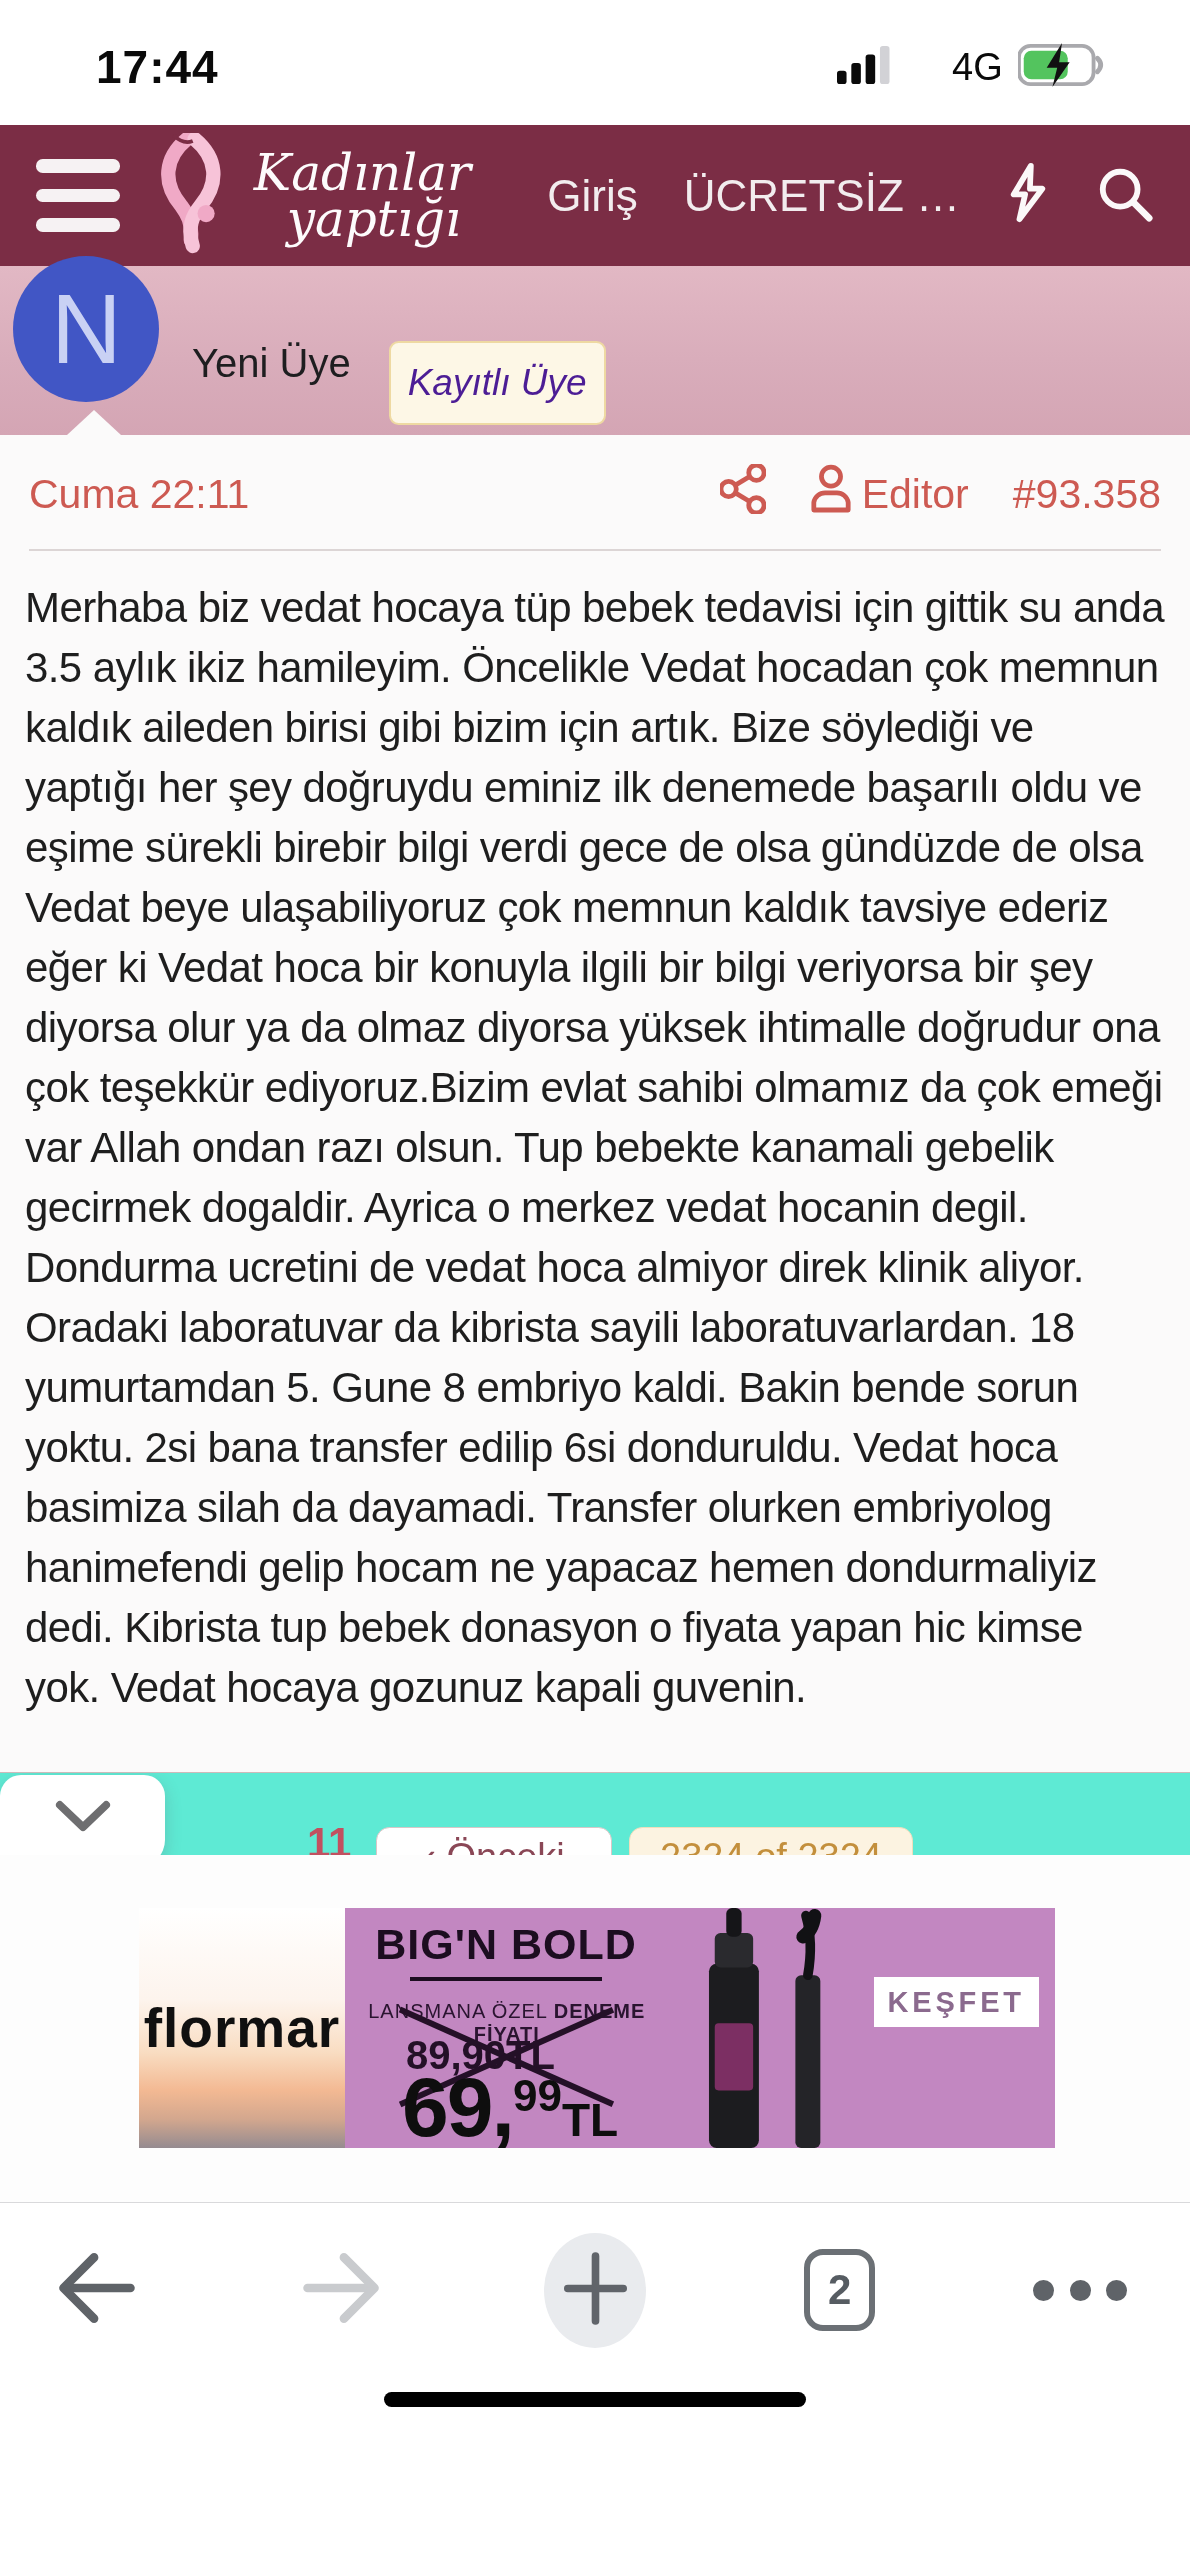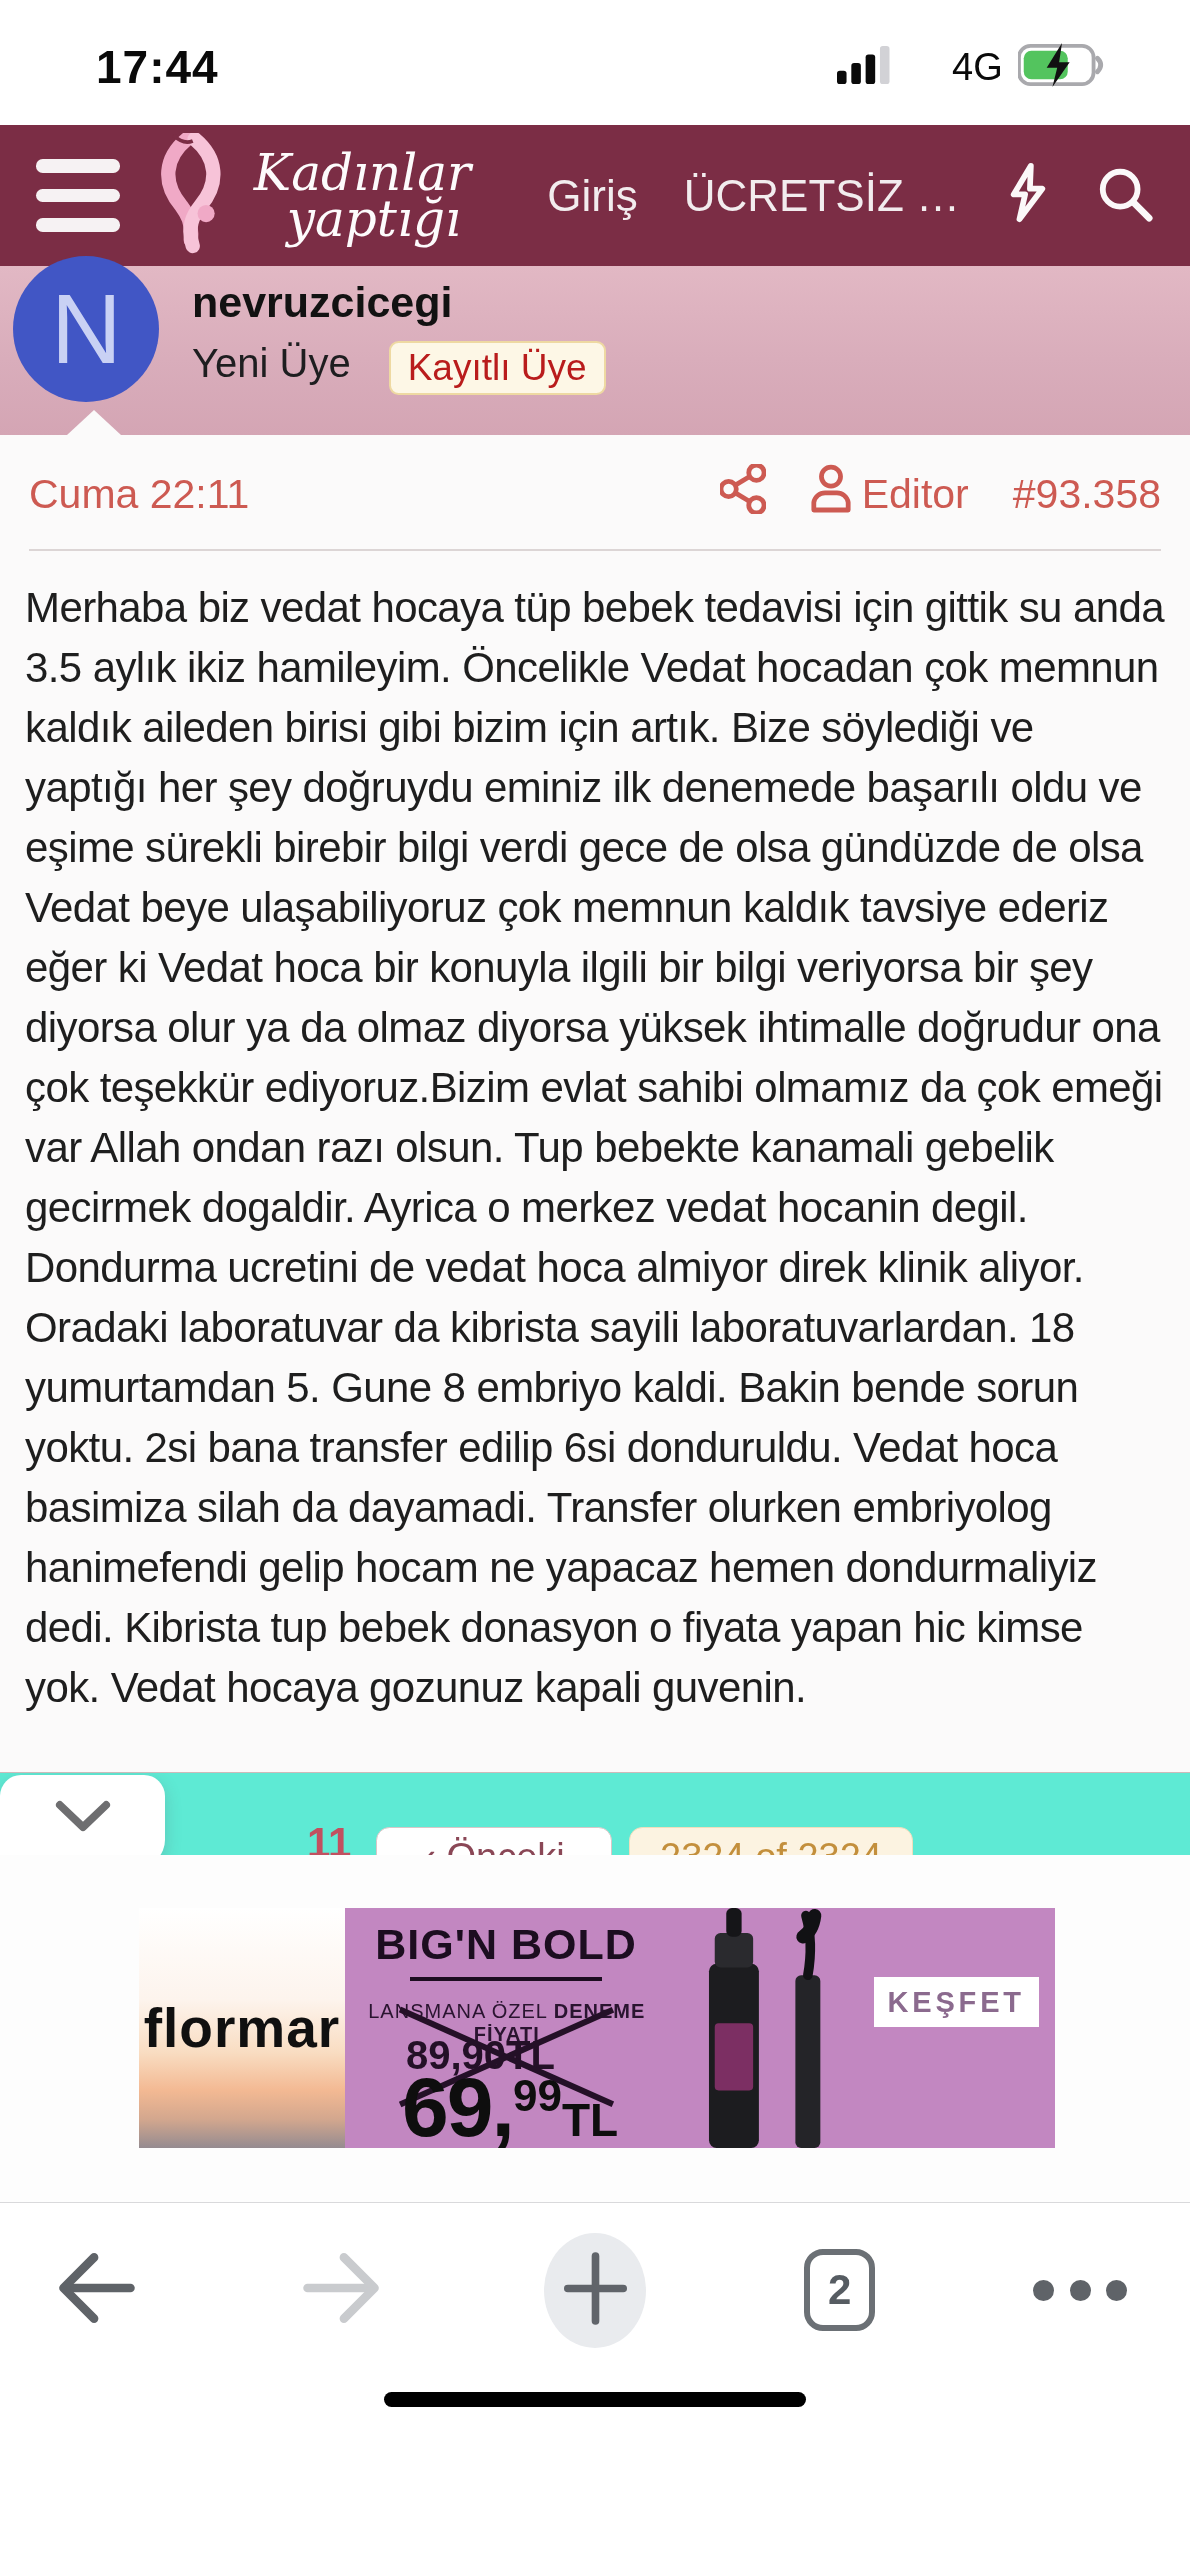--- a/index.html
+++ b/index.html
@@ -35,22 +35,22 @@
 
   
   .user-strip{height:169px;background:linear-gradient(180deg,#e2b8c4 0%,#d9adbb 55%,#d4a5b4 100%);
               position:relative;}
   .avatar{position:absolute;left:13.4px;top:-9.6px;width:146px;height:146px;border-radius:50%;
           background:var(--avatar,#4156c5);color:#c9d1f4;display:flex;align-items:center;
           justify-content:center;font-size:98px;}
   .author-name{position:absolute;left:192px;top:11.5px;font-size:43px;font-weight:bold;color:#121212;}
   .author-row2{position:absolute;left:192px;top:75px;display:flex;gap:38px;}
   .user-title{font-size:40px;color:#1e1e20;}
-  .user-badge{background:#fdf7e6;border:2.9px solid #eed9a2;border-radius:9.6px;color:#b91c1c;
-              font-size:37px;padding:4px 17px;}
+  .user-badge{background:#fdf7e6;border:2.9px solid #eed9a2;border-radius:9.6px;color:#4c1d95;
+              font-size:37px;padding:19px 17px;font-style:italic;}
   .bubble-tail{position:absolute;left:67px;bottom:0;width:0;height:0;
                border-left:27px solid transparent;border-right:27px solid transparent;
                border-bottom:25px solid #fbfafa;}
 
   
   .post{height:1337px;background:#fbfafa;box-sizing:border-box;}
   .meta{display:flex;align-items:center;padding:29px 29px 17px;color:var(--accent,#cd5a52);
         font-size:41px;}
   .meta-right{margin-left:auto;display:flex;align-items:center;gap:44px;}
   .meta-editor{display:flex;align-items:center;gap:9.6px;}
@@ -178,21 +178,20 @@
         <svg width="58" height="58" viewBox="0 0 60 60">
           <circle cx="25" cy="25" r="18" fill="none" stroke="#fbf8f9" stroke-width="6"></circle>
           <line x1="39" y1="39" x2="55" y2="55" stroke="#fbf8f9" stroke-width="7" stroke-linecap="round"></line>
         </svg>
       </span>
     </div>
   </div>
 
   <div class="user-strip">
     <div class="avatar">N</div>
-    <div class="author-name">nevruzcicegi</div>
     <div class="author-row2">
       <span class="user-title">Yeni Üye</span>
       <span class="user-badge">Kayıtlı Üye</span>
     </div>
     <div class="bubble-tail"></div>
   </div>
 
   <div class="post">
     <div class="meta">
       <span>Cuma 22:11</span>

